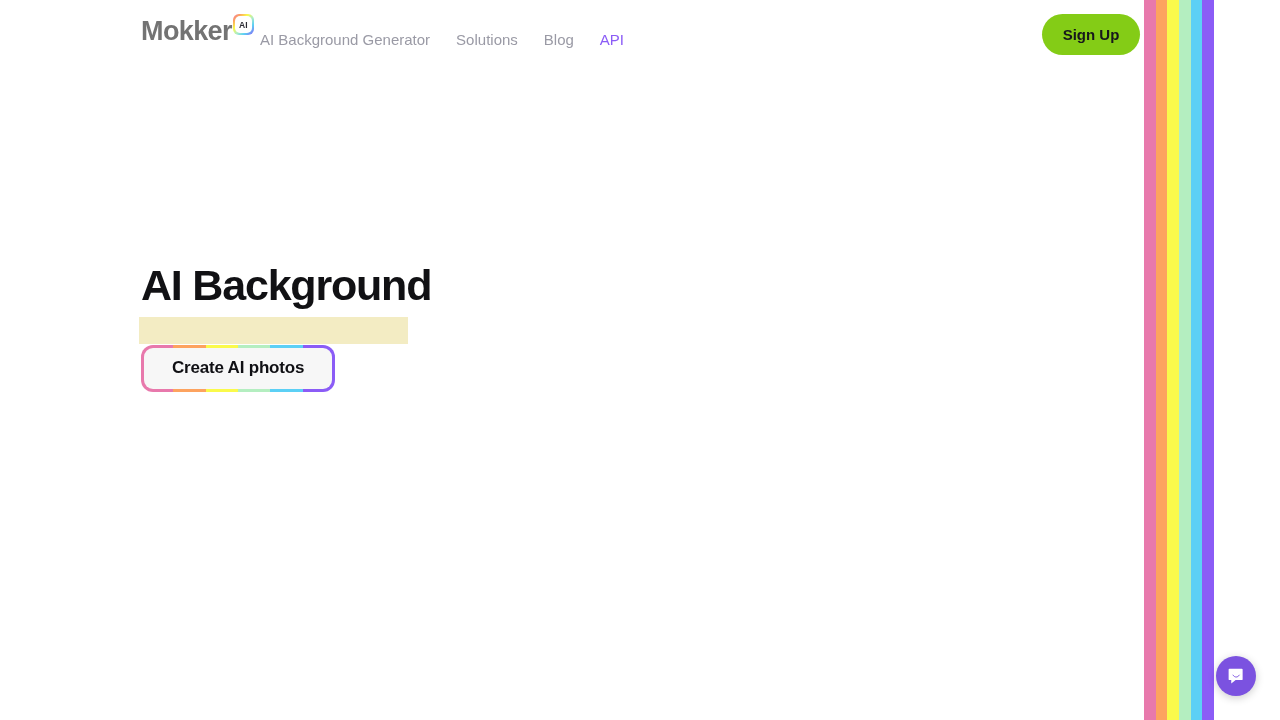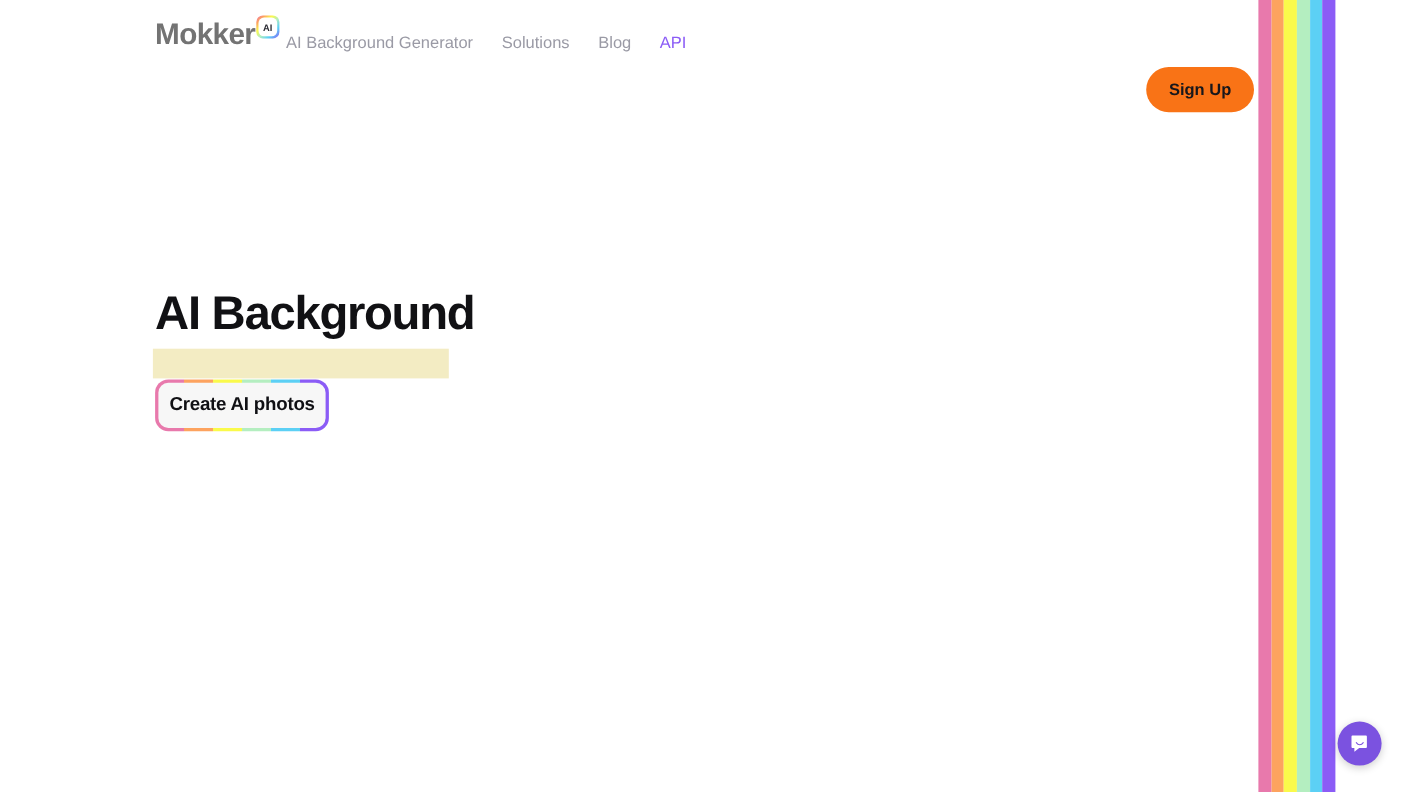--- a/index.html
+++ b/index.html
@@ -52,25 +52,24 @@
   }
   .nav a {
     font-size:15px; color:#9a9aa5; text-decoration:none; line-height:18px;
     white-space:nowrap;
   }
   .nav a.active { color:#8b5cf6; }
 
   .signup {
     position:absolute; left:1042px; top:14px;
     width:98px; height:41px; border-radius:21px;
-    background:#f97316; border:none;
+    background:#84cc16; border:none;
     font-family:"Liberation Sans", sans-serif;
     font-size:15px; font-weight:700; color:#17171c;
     cursor:pointer;
-    margin-top:47px;
   }
 
   
   .hero { position:absolute; left:141px; top:265px; width:700px; }
   .headline {
     font-size:43px; font-weight:700; letter-spacing:-1.2px;
     line-height:41px; color:#111114;
   }
   .headline .line2 { display:block; position:relative; margin-top:5px; }
   .headline .line2 .hl {
@@ -94,21 +93,21 @@
       #e879ac 0%,  #e879ac 16.66%,
       #fda35f 16.66%, #fda35f 33.33%,
       #fafa4b 33.33%, #fafa4b 50%,
       #b4eec0 50%,   #b4eec0 66.66%,
       #5cd0f5 66.66%, #5cd0f5 83.33%,
       #8b5cf6 83.33%, #8b5cf6 100%);
     cursor:pointer;
   }
   .cta-inner {
     background:#f7f7f7; border-radius:9px;
-    padding:10px 10px 11px;
+    padding:10px 28px 11px;
     font-size:17px; font-weight:700; color:#101014;
     letter-spacing:-0.2px; white-space:nowrap;
   }
 
   
   .chat {
     position:absolute; left:1216px; top:656px;
     width:40px; height:40px; border-radius:50%;
     background:#7b52e0;
     box-shadow:0 2px 8px rgba(0,0,0,0.20);

